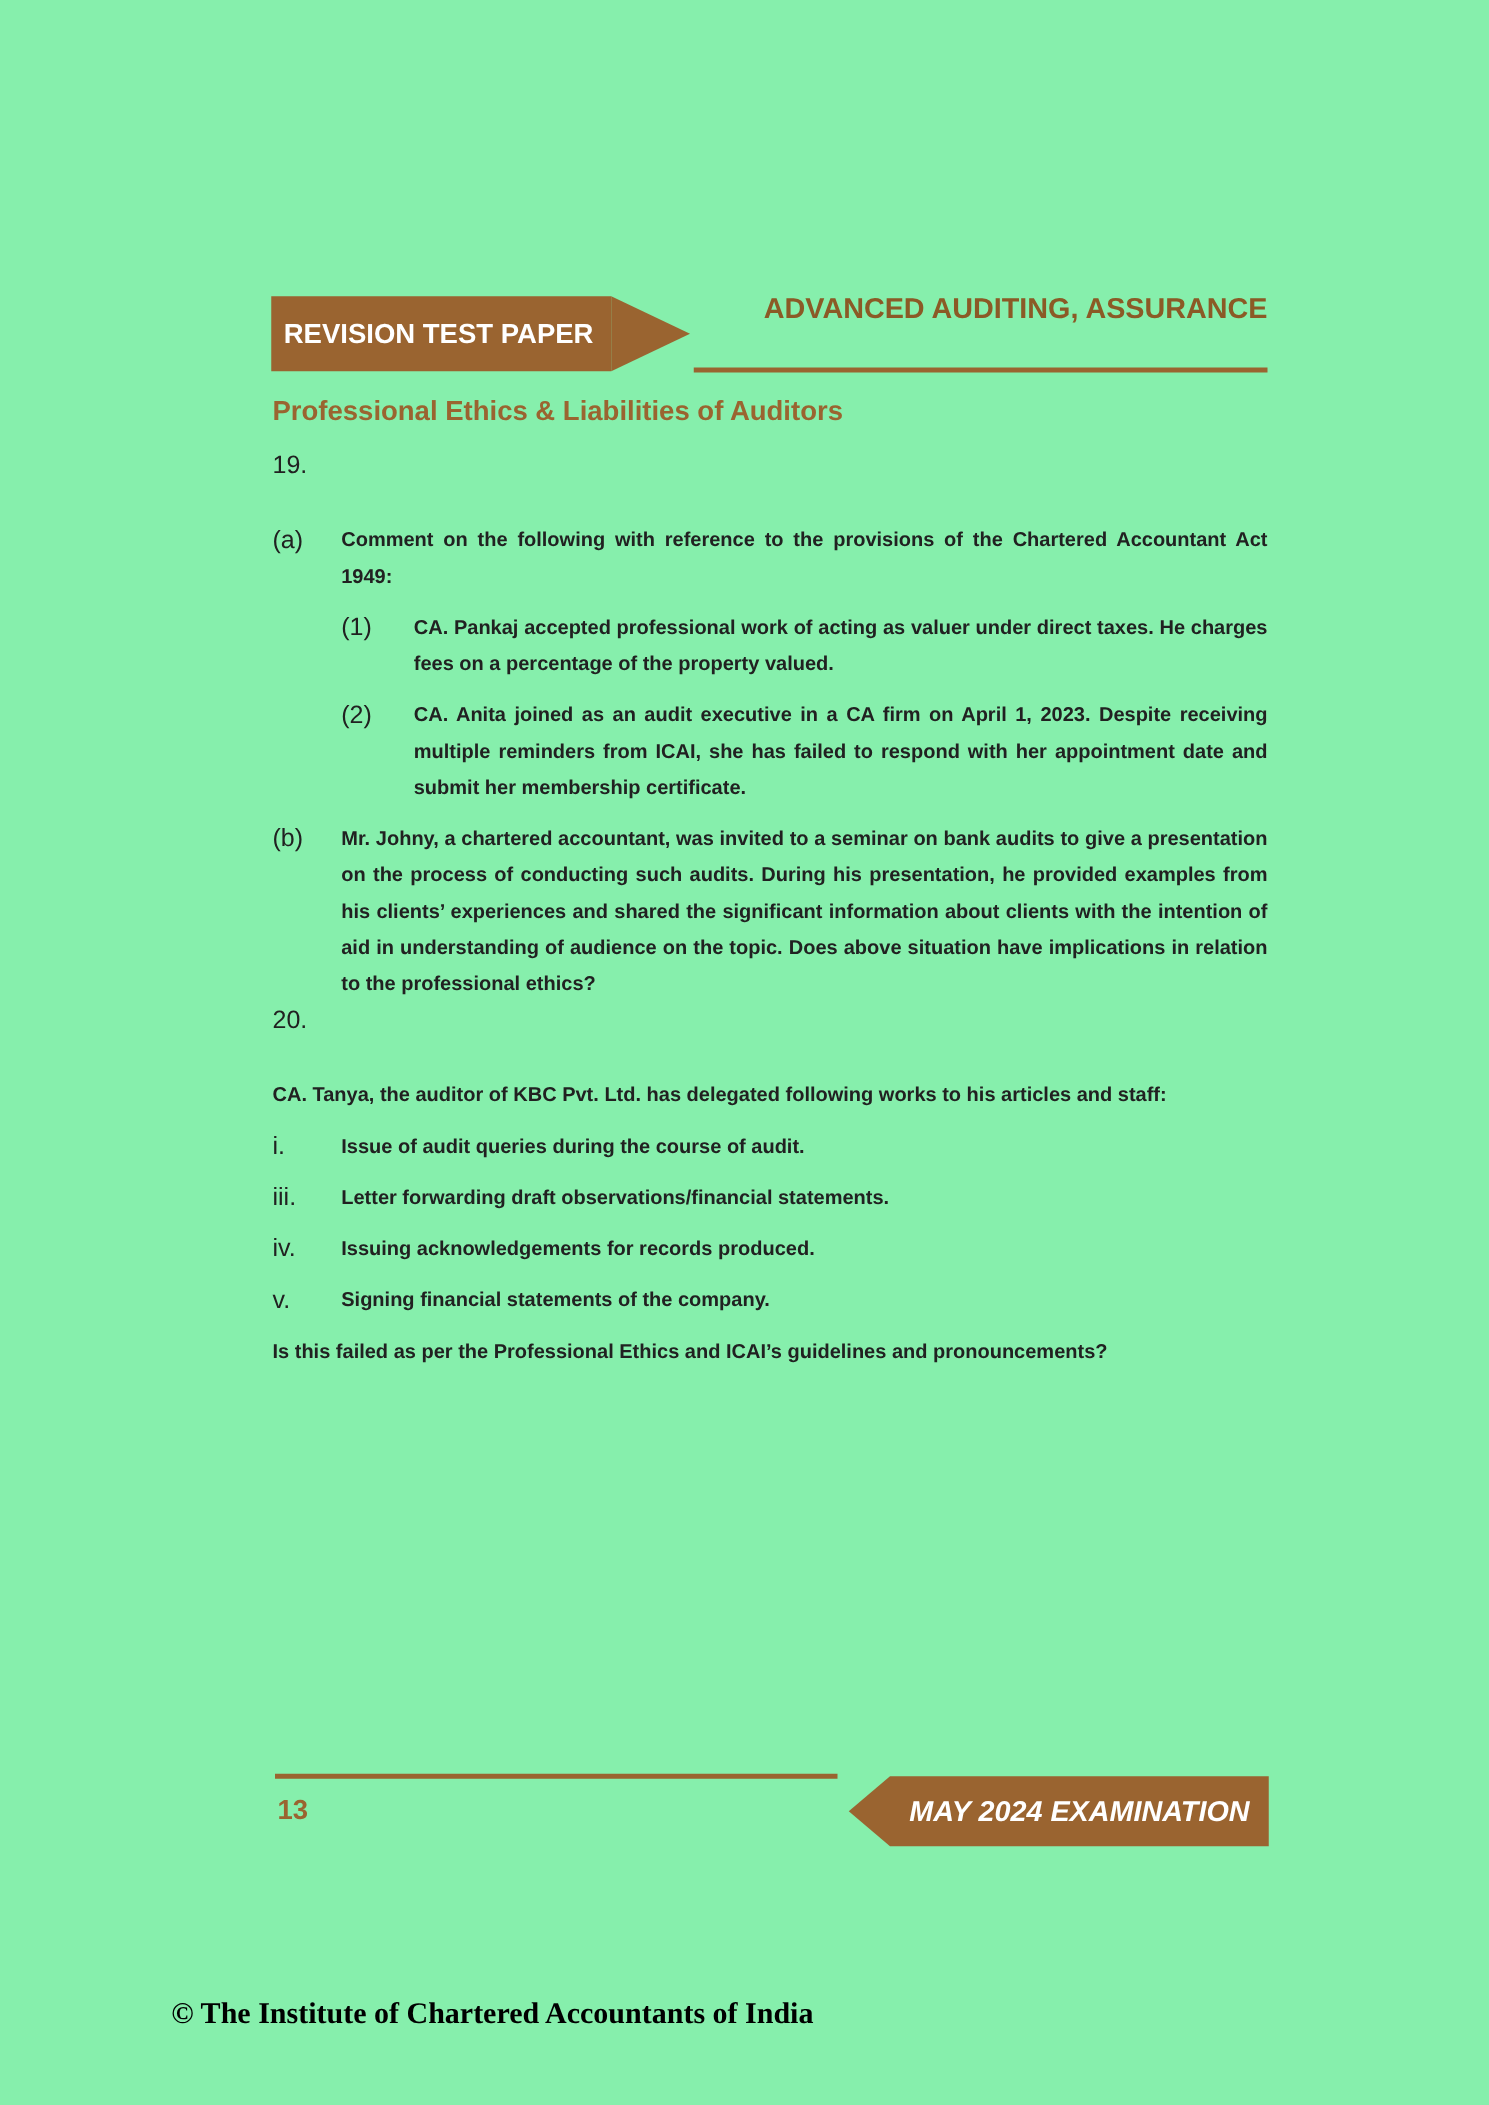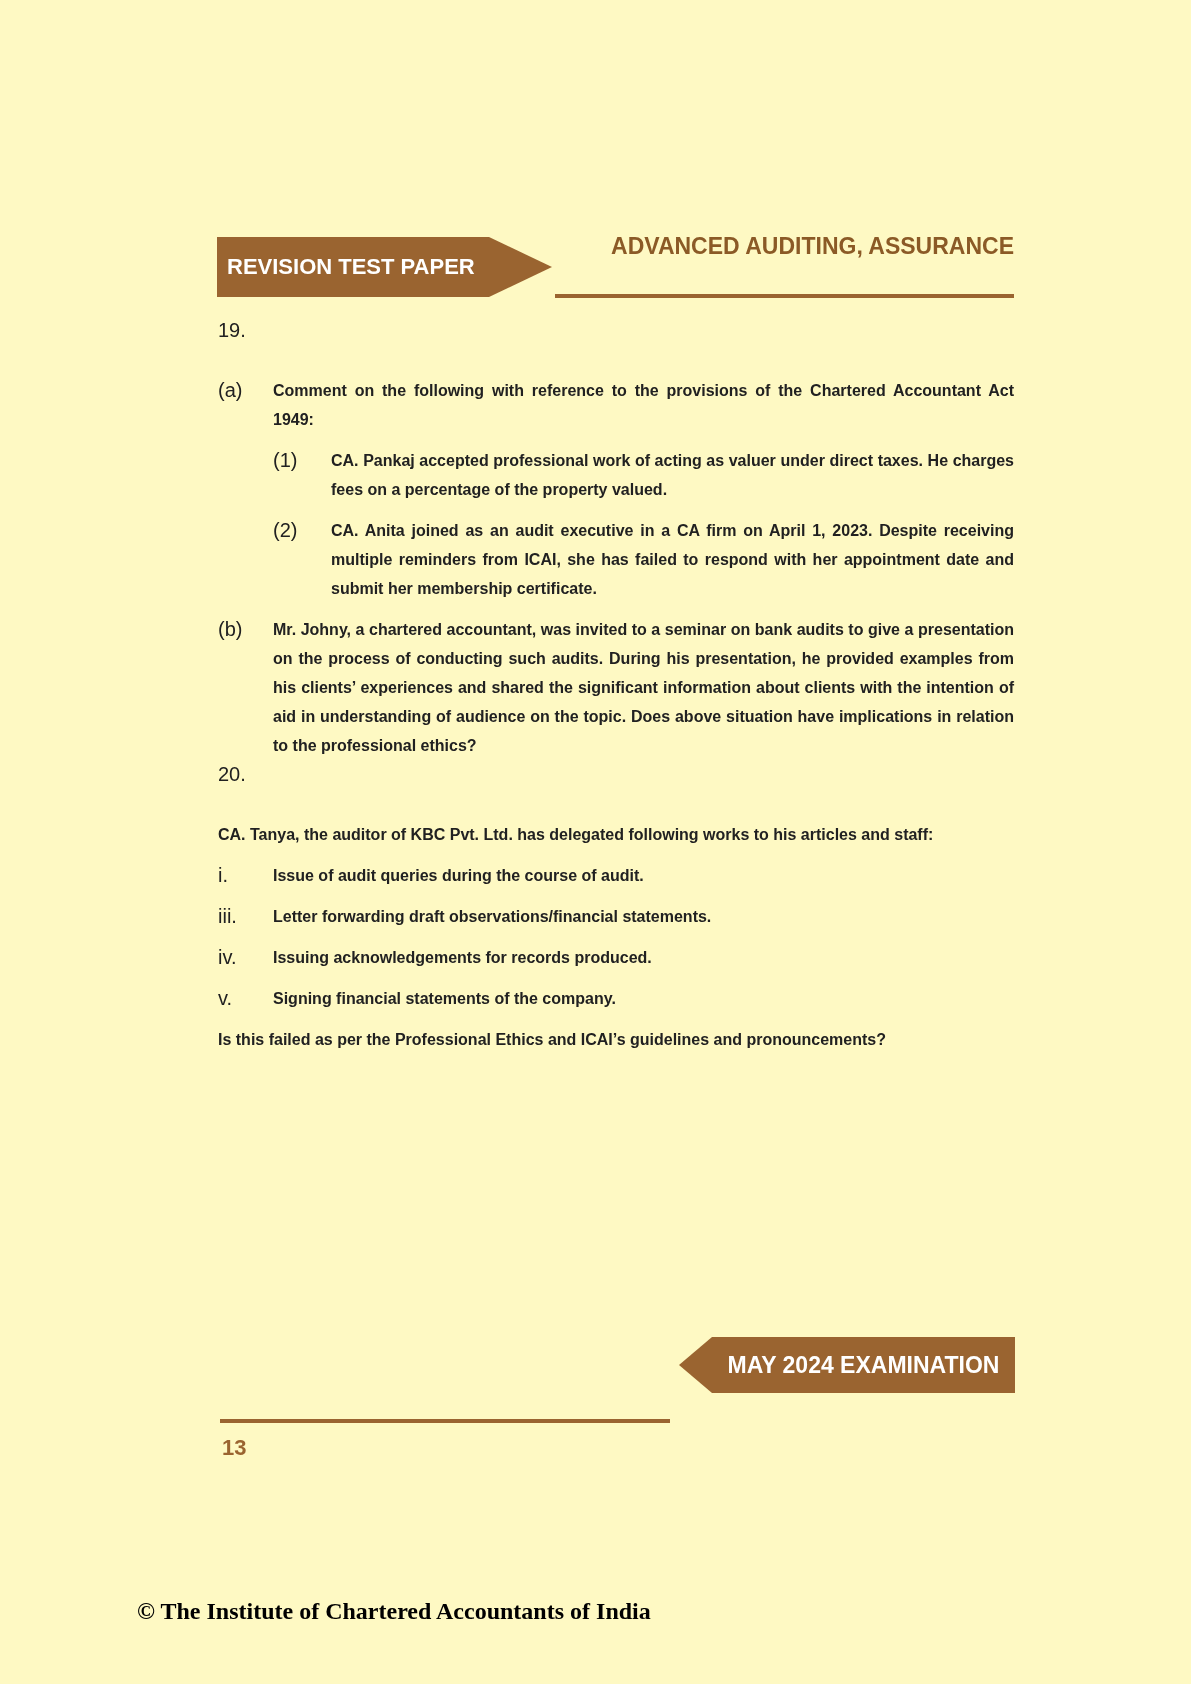--- a/index.html
+++ b/index.html
@@ -5,21 +5,21 @@
   :root{
     --brown:#9A6430;
     --brown-dark:#8B5A26;
     --ink:#212121;
   }
   *{box-sizing:border-box;}
   html,body{margin:0;padding:0;background:#ffffff;}
   .page{
     position:relative;
     width:1191px;height:1684px;
-    background:#fef9c3;
+    background:#86efac;
     font-family:"Liberation Sans", sans-serif;
     color:var(--ink);
     overflow:hidden;
   }
 
   
   .rtp-banner{
     position:absolute;left:217px;top:237px;
     width:272px;height:60px;
     background:var(--brown);
@@ -89,23 +89,24 @@
     width:450px;height:4px;
     background:var(--brown);
   }
   .page-number{
     position:absolute;left:222px;top:1431px;
     color:var(--brown);
     font-size:22px;font-weight:bold;
     line-height:34px;
   }
   .exam-banner{
-    position:absolute;left:712px;top:1337px;
+    position:absolute;left:712px;top:1421px;
     width:303px;height:56px;
     background:var(--brown);
+    font-style:italic;
   }
   .exam-banner .exam-label{
     display:block;
     text-align:center;
     line-height:56px;
     font-size:23px;font-weight:bold;
     color:#ffffff;
     white-space:nowrap;
   }
   .exam-banner .exam-arrow{
@@ -132,20 +133,21 @@
     <span class="banner-label">REVISION TEST PAPER</span>
     <span class="banner-arrow"></span>
   </div>
   <div class="subject-title">
     <div>ADVANCED AUDITING, ASSURANCE</div>
   </div>
   <div class="header-rule"></div>
 
   <div class="body-content">
 
+    <h2 class="section-heading">Professional Ethics &amp; Liabilities of Auditors</h2>
 
     <div class="q-block">
       <div class="q-num">19.</div>
       <div class="q-body">
 
         <div class="part">
           <div class="part-label">(a)</div>
           <div class="part-body">
             <p class="para">Comment on the following with reference to the provisions of the Chartered Accountant Act 1949:</p>
             <div class="sub-item">

